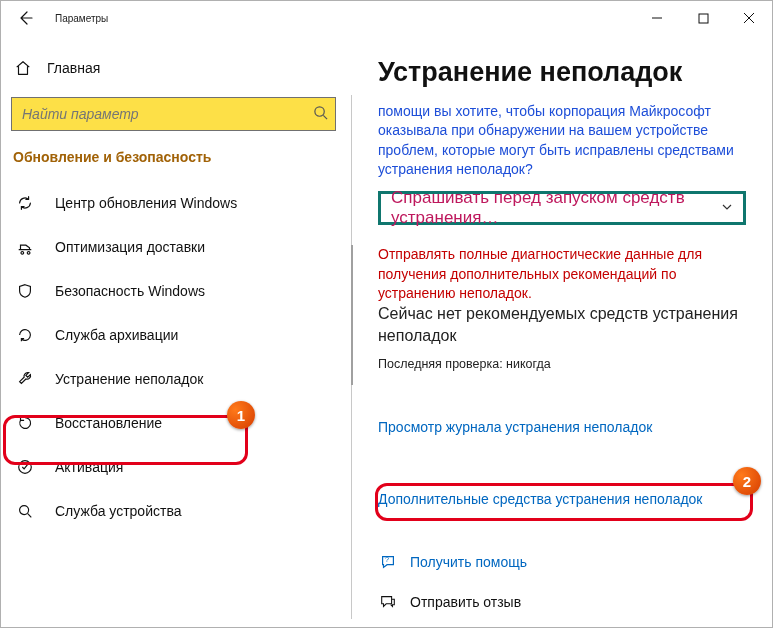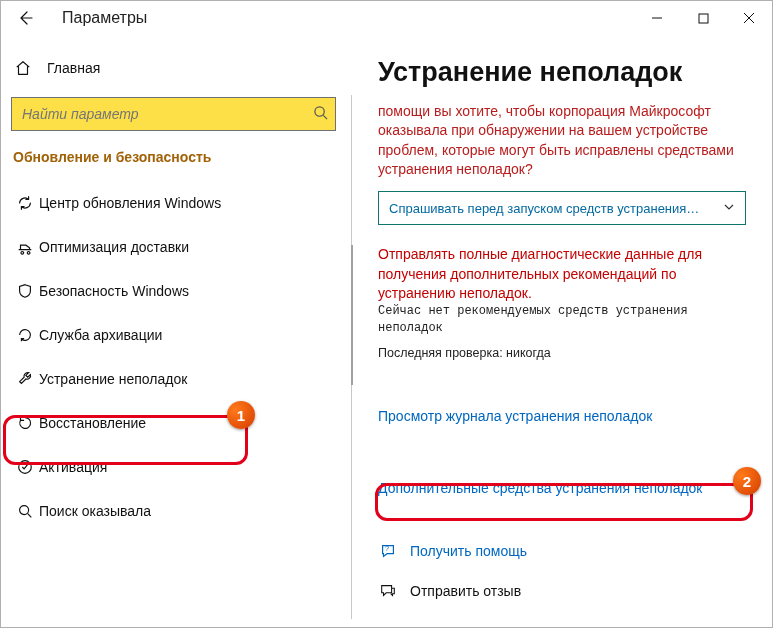--- a/index.html
+++ b/index.html
@@ -3,59 +3,59 @@
 <meta charset="utf-8">
 <style>
   * { box-sizing: border-box; margin: 0; padding: 0; font-family: "Segoe UI", Tahoma, sans-serif; }
   body { background:#f0f0f0; width:773px; height:628px; overflow:hidden; }
   .window { background:#fff; width:773px; height:628px; border:1px solid #b0b0b0; position:relative; display:flex; flex-direction:column; }
 
   
   .titlebar { height:34px; display:flex; align-items:center; justify-content:space-between; padding:0; font-size:12px; color:#222;}
   .titlebar-left { display:flex; align-items:center; }
   .back-btn { width:48px; height:34px; display:flex; align-items:center; justify-content:center; font-size:16px; color:#111; }
-  .app-title { font-size:16px; color:#222; margin-left:13px;text-align:right; }
+  .app-title { font-size:10px; color:#222; margin-left:6px;text-align:right; }
   .wincontrols { display:flex; }
   .winctl { width:46px; height:34px; display:flex; align-items:center; justify-content:center; color:#222; font-size:14px; }
 
   
   .body { display:flex; flex:1; overflow:hidden; position:relative; }
 
   .sidebar { width:345px; padding:18px 8px 0 8px; position:relative; }
   .home-row { display:flex; align-items:center; gap:14px; padding:6px 2px 6px 2px; margin-bottom:14px; margin-left:2px;}
   .home-row .icon { width:20px; display:flex; justify-content:center;}
   .home-row span.label { font-size:14px; color:#111;}
 
   .search { position:relative; margin:0 2px 18px 2px; }
   .search input { width:100%; height:34px; padding:6px 34px 6px 10px; border:1px solid #707070; background:#fde047; font-size:14px; font-style:italic; color:#666; outline:none;}
   .search .sicon { position:absolute; right:8px; top:50%; transform:translateY(-50%); color:#555; font-size:14px; }
 
   .group-header { font-weight:600; font-size:14px; color:#a16207; margin:4px 4px 16px 4px; }
 
   .nav { list-style:none; }
-  .nav li { display:flex; align-items:center; gap:4px; height:44px; padding:0 8px 0 6px; font-size:14px; color:#111; cursor:default; position:relative;}
+  .nav li { display:flex; align-items:center; gap:20px; height:44px; padding:0 8px 0 6px; font-size:14px; color:#111; cursor:default; position:relative;}
   .nav li .icon { width:20px; display:flex; justify-content:center; color:#111; font-size:16px; }
   .nav li .icon svg { width:18px; height:18px; stroke:#111; fill:none; stroke-width:1.3; }
 
   
   .mark1 { position:absolute; border:3px solid #e2001a; border-radius:12px; pointer-events:none; left:2px; top:414px; width:245px; height:50px; z-index:5;}
   .badge { position:absolute; width:28px; height:28px; border-radius:50%; background:radial-gradient(circle at 30% 30%, #ff7a1a, #d53c00); color:#fff; font-weight:700; display:flex; align-items:center; justify-content:center; font-size:15px; box-shadow:0 1px 3px rgba(0,0,0,0.4); z-index:6;}
   .badge1 { left:226px; top:400px; }
 
   .divider { position:absolute; left:350px; top:60px; bottom:8px; width:1px; background:#c8c8c8; }
   .scrollhint { position:absolute; left:350px; top:210px; width:2px; height:140px; background:#a0a0a0; }
 
   
   .content { flex:1; padding:22px 26px 10px 32px; overflow:hidden; position:relative;}
   h1 { font-weight:600; font-size:27px; color:#111; margin-bottom:14px; }
-  .desc { font-size:14px; color:#b91c1c; line-height:1.38; margin-bottom:12px; }
-  .dropdown { border:1px solid #0f766e; height:34px; display:flex; align-items:center; justify-content:space-between; padding:0 10px; font-size:13px; color:#0369a1; margin-bottom:20px; width:100%; }
+  .desc { font-size:14px; color:#1d4ed8; line-height:1.38; margin-bottom:12px; }
+  .dropdown { border:3px solid #0f766e; height:34px; display:flex; align-items:center; justify-content:space-between; padding:0 10px; font-size:17px; color:#be185d; margin-bottom:20px; width:100%; }
   .dropdown .chev { color:#444; }
   .warn { color:#c40000; font-size:14px; line-height:1.38; }
-  .info { font-size:12px; color:#222; line-height:1.38; margin-bottom:10px;font-family:Liberation Mono, monospace;}
+  .info { font-size:16px; color:#222; line-height:1.38; margin-bottom:10px;}
   .small { font-size:12.5px; color:#222; margin-bottom:32px;}
   .link { color:#0067c0; font-size:14px; display:inline-block; margin-bottom:18px;margin-top:16px; }
   .link-wrap { margin-top:22px; }
   .mark2 { position:absolute; border:3px solid #e2001a; border-radius:12px; left:374px; top:482px; width:378px; height:38px; pointer-events:none; z-index:5;}
   .badge2 { left:732px; top:466px; }
 
   .help { display:flex; align-items:center; gap:12px; font-size:14px; color:#0067c0; margin-top:28px; }
   .help .hicon { color:#0067c0; font-size:16px; width:20px; display:flex; justify-content:center;}
   .feedback { display:flex; align-items:center; gap:12px; font-size:14px; color:#111; margin-top:22px; }
   .feedback .hicon { color:#111; font-size:16px; width:20px; display:flex; justify-content:center;}
@@ -177,21 +177,21 @@
             </span>
           <span>Активация</span>
         </li>
         <li>
           <span class="icon">
               <svg viewBox="0 0 20 20">
                 <circle cx="9" cy="9" r="5"></circle>
                 <line x1="13" y1="13" x2="17" y2="17"></line>
               </svg>
             </span>
-          <span>Поиск оказывала</span>
+          <span>Служба устройства</span>
         </li>
       </ul>
     </div>
 
     <div class="divider"></div>
     <div class="scrollhint"></div>
 
     <div class="content">
       <h1>Устранение неполадок</h1>
       <p class="desc">помощи вы хотите, чтобы корпорация Майкрософт оказывала при обнаружении на вашем устройстве проблем, которые могут быть исправлены средствами устранения неполадок?</p>

